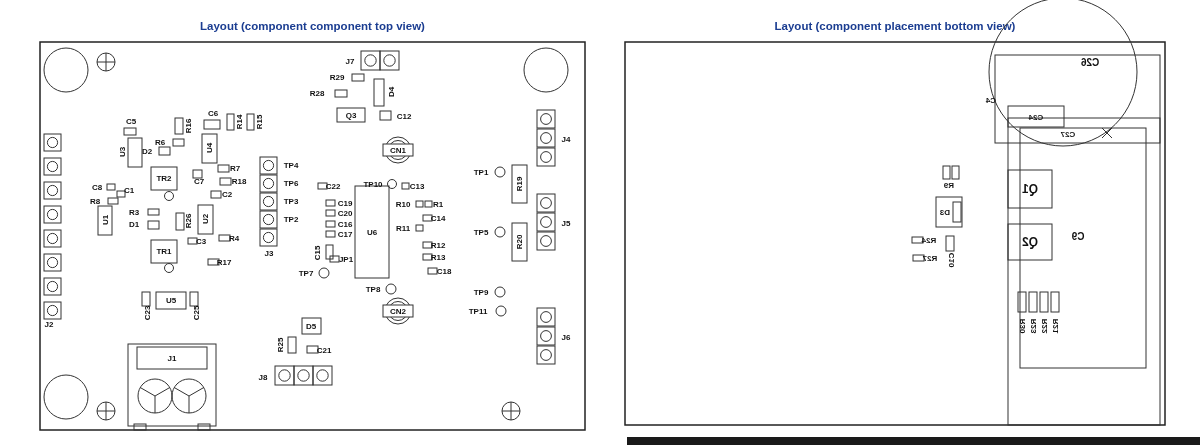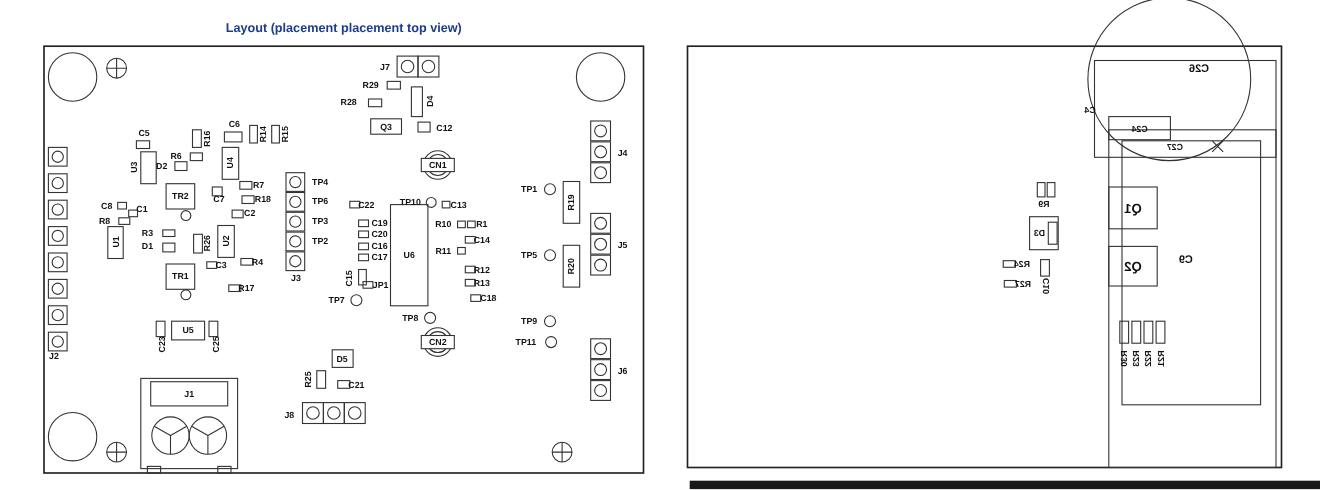--- a/index.html
+++ b/index.html
@@ -16,21 +16,22 @@
   .part{fill:none;stroke:#333;stroke-width:1;}
   .wpart{fill:#fff;stroke:#333;stroke-width:1;}
   .lbl{fill:#111;font-family:"Liberation Sans",sans-serif;font-weight:bold;text-anchor:middle;}
   .footer-bar{position:absolute;left:627px;top:437px;width:573px;height:8px;
         background:var(--bar-color,#1a1a1a);}
 </style>
 </head>
 <body>
 
 <div class="page">
-  <div class="panel-title" id="title-top">Layout (placement placement top view)</div>
+  <div class="panel-title" id="title-top">Layout (component component top view)</div>
+  <div class="panel-title" id="title-bottom">Layout (component placement bottom view)</div>
   <svg id="svg-top" viewBox="0 0 600 445">
       <rect x="40" y="42" width="545" height="388" class="board"></rect>
       <circle cx="66" cy="70" r="22" class="part"></circle>
       <circle cx="546" cy="70" r="22" class="part"></circle>
       <circle cx="66" cy="397" r="22" class="part"></circle>
       <circle cx="106" cy="62" r="9" class="part"></circle>
       <path d="M97 62H115M106 53V71" class="part"></path>
       <circle cx="106" cy="411" r="9" class="part"></circle>
       <path d="M97 411H115M106 402V420" class="part"></path>
       <circle cx="511" cy="411" r="9" class="part"></circle>

